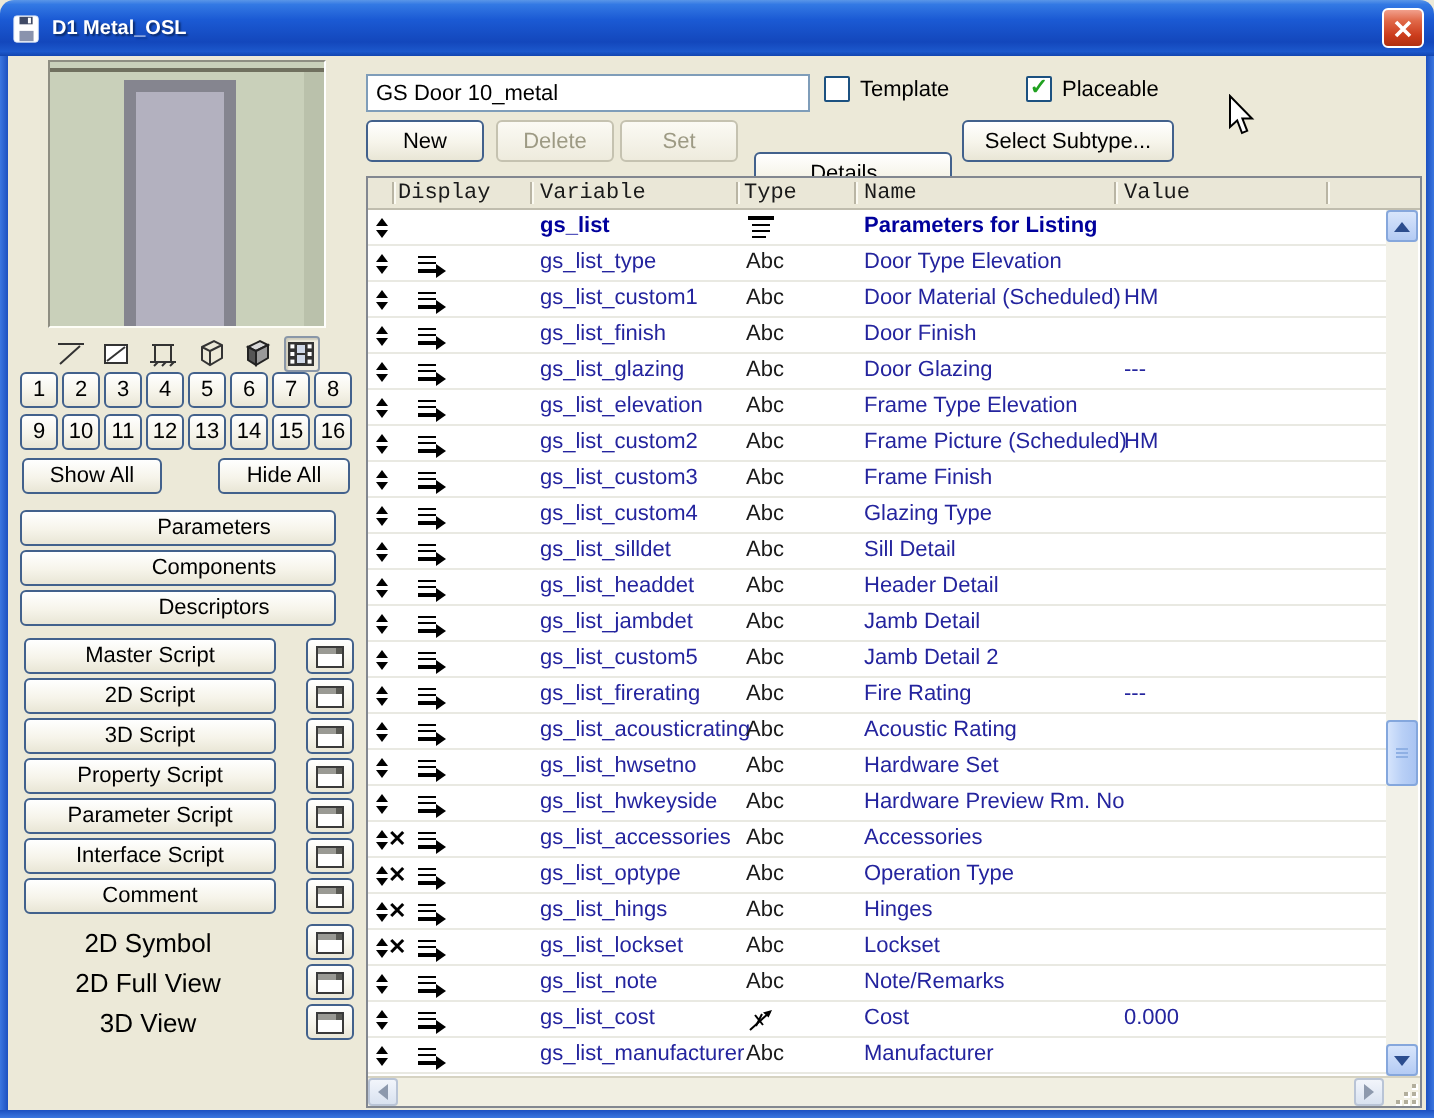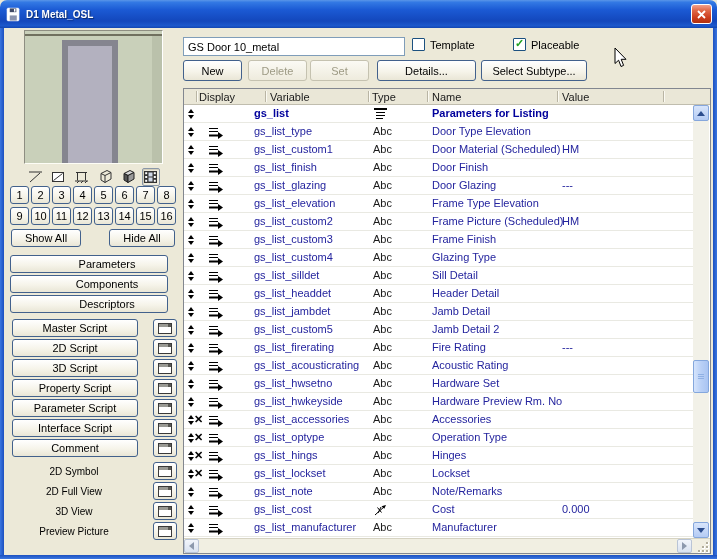--- a/index.html
+++ b/index.html
@@ -47,54 +47,54 @@
   .sec-btn { width:158px; height:18px; margin:0 0 2px 2px;padding-left:36px; }
   .script-rows { margin-top:6px; }
   .s-row { display:flex; align-items:center; margin:0 0 2px 0; height:18px; }
   .s-btn { width:126px; height:18px; margin-left:4px; }
   .winbtn { width:24px; height:18px; margin-left:auto; margin-right:1px; }
   .win-glyph { width:14px; height:11px; border:1px solid #3a3a3a; background:#fff; position:relative; }
   .win-glyph::before { content:""; position:absolute; left:0; top:0; right:0; height:3px; background:#9a9a94; }
   .win-glyph::after { content:""; position:absolute; right:0; top:0; width:3px; height:3px; background:#5a5a54; }
   .view-rows { margin-top:5px; }
   .v-row { display:flex; align-items:center; height:18px; margin-bottom:2px; }
-  .v-label { width:132px; text-align:center; font-size:10px; color:#000; }
+  .v-label { width:132px; text-align:center; font-size:13px; color:#000; }
 
   
   .name-input { position:absolute; left:183px; top:37px; width:222px; height:19px; border:1px solid #7f9db9;
     font-family:"Liberation Sans",sans-serif; font-size:11px; padding:0 4px; background:#fff; color:#000; }
   .chk { position:absolute; top:38px; display:flex; align-items:center; gap:5px; font-size:11px; color:#000; }
   .chk.template { left:412px; }
   .chk.placeable { left:513px; }
   .chk-box { width:13px; height:13px; background:#fff; border:1px solid #1c5180; border-radius:1px;
     display:flex; align-items:center; justify-content:center; font-size:11px; font-weight:bold; color:#21a121; }
   .chk-box .mark { display:none; margin-top:-2px; }
   .chk-box.checked .mark { display:block; }
 
   .action-row { position:absolute; left:183px; top:60px; display:flex; height:39px; }
   .act-btn { height:21px; font-size:11px; }
   .act-btn.disabled { border-color:#c5c2b0; color:#9d9a84; background:linear-gradient(180deg,#fbfaf4,#eeebdd); }
   .b-new{width:59px;} .b-del{width:59px;margin-left:6px;} .b-set{width:59px;margin-left:3px;}
-  .b-det{width:99px;margin-left:8px;} .b-sub{width:106px;margin-left:5px;}
+  .b-det{width:99px;margin-left:8px;margin-top:16px;} .b-sub{width:106px;margin-left:5px;}
 
   
   .ptable { position:absolute; left:183px; top:88px; width:528px; height:466px; background:#fff; border:1px solid #828790; }
-  .thead { position:absolute; left:0; top:0; width:526px; height:16px; background:#eae7d7; border-bottom:1px solid #c0bdae; }
+  .thead { position:absolute; left:0; top:0; width:526px; height:16px; background:#eae7d7; border-bottom:1px solid #c0bdae;font-family:Liberation Mono, monospace; }
   .thead span { position:absolute; top:2px; font-size:11px; color:#1a1a1a; white-space:nowrap; }
   .h-display{left:15px;} .h-variable{left:86px;} .h-type{left:188px;} .h-name{left:248px;} .h-value{left:378px;}
   .hsep { position:absolute; top:2px; height:11px; width:1px; background:#b9b5a4; box-shadow:1px 0 0 #fbfaf2; }
   .rows { position:absolute; left:0; top:16px; width:510px; height:433px; overflow:hidden; background:#fff; }
   .trow { position:relative; width:510px; height:18px; border-bottom:1px solid #e9e9e2; background:#fff;
     font-size:11px; color:#24249e; white-space:nowrap; }
   .c-sort { position:absolute; left:4px; top:4px; display:flex; flex-direction:column; align-items:center; }
   .tu { width:0; height:0; border-left:3px solid transparent; border-right:3px solid transparent; border-bottom:4px solid #000; margin-bottom:2px; }
   .td { width:0; height:0; border-left:3px solid transparent; border-right:3px solid transparent; border-top:4px solid #000; }
   .c-x { position:absolute; left:10px; top:2px; color:#000; font-size:11px; font-weight:bold; }
   .c-disp { position:absolute; left:24px; top:3px; }
-  .c-var { position:absolute; left:70px; top:2px; }
+  .c-var { position:absolute; left:86px; top:2px; }
   .c-type { position:absolute; left:189px; top:2px; color:#1a1a1a; }
   .c-name { position:absolute; left:248px; top:2px; }
   .c-val { position:absolute; left:378px; top:2px; }
   .trow.bold .c-var, .trow.bold .c-name { font-weight:bold; color:#00009c; }
 
   
   .vscroll { position:absolute; right:1px; top:16px; width:16px; height:433px; background:#f2f1e8; }
   .sb-btn { position:absolute; left:0; width:16px; height:16px; border:1px solid #86a7dc; border-radius:2px;
     background:linear-gradient(180deg,#d8e5fb,#b4cbf4); display:flex; align-items:center; justify-content:center; }
   .sb-up{top:0;} .sb-dn{bottom:0;}
@@ -273,26 +273,20 @@
           <button class="xpbtn winbtn">
             <span class="win-glyph"></span>
           </button>
         </div>
         <div class="v-row">
           <span class="v-label">3D View</span>
           <button class="xpbtn winbtn">
             <span class="win-glyph"></span>
           </button>
         </div>
-        <div class="v-row">
-          <span class="v-label">Preview Picture</span>
-          <button class="xpbtn winbtn">
-            <span class="win-glyph"></span>
-          </button>
-        </div>
       </div>
   </div>
 
   <input class="name-input" value="GS Door 10_metal" style="">
 
   <label class="chk template">
     <span class="chk-box" id="chkTemplate"></span>
     <span>Template</span>
   </label>
   <label class="chk placeable">

